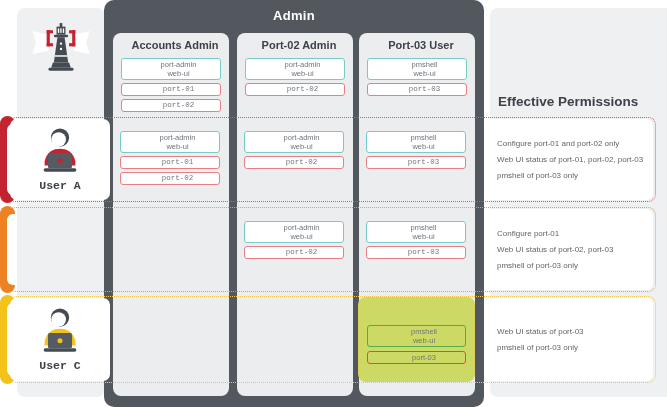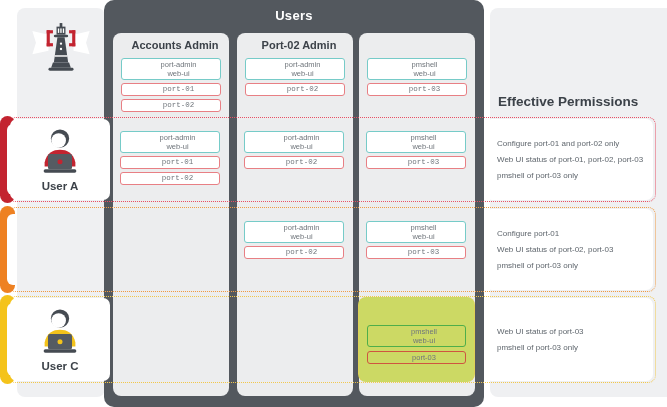--- a/index.html
+++ b/index.html
@@ -49,21 +49,21 @@
 
   .bracket{position:absolute;left:-9px;top:-2px;bottom:-2px;width:15px;border-radius:8px;}
   .bracket i{position:absolute;right:0;top:8px;bottom:8px;width:8px;background:#fff;
              border-radius:6px 0 0 6px;}
   .band-a .bracket{background:#c32430;}
   .band-b .bracket{background:#ee8122;}
   .band-c .bracket{background:#f4c31b;}
 
   .user-card{position:absolute;left:1px;top:1px;bottom:1px;width:100px;background:#fff;
              border-radius:7px;display:flex;flex-direction:column;align-items:center;
-             justify-content:center;gap:2px;}
+             justify-content:center;gap:2px;font-family:Liberation Mono, monospace;}
   .user-label{font-size:11.5px;font-weight:bold;color:#3c4249;}
   .band-a .shirt,.band-a .dot{fill:#c32430;}
   .band-b .shirt,.band-b .dot{fill:#ee8122;}
   .band-c .shirt,.band-c .dot{fill:#f4c31b;}
 
   .cell{position:absolute;top:13px;width:100px;display:flex;flex-direction:column;gap:3px;}
   .cell.p1{left:111px;}.cell.p2{left:235px;}.cell.p3{left:357px;}
 
   .highlight{position:absolute;left:349px;top:0;bottom:0;width:117px;background:#ccd964;
              border-left:1.5px dotted #f2c74b;border-right:1.5px dotted #f2c74b;
@@ -106,21 +106,21 @@
         <rect x="24" y="54" width="28" height="3.2" rx="1.6" fill="#454b52"></rect>
       </svg>
     </div>
   </div>
 
   <div class="perm-panel">
     <div class="perm-title">Effective Permissions</div>
   </div>
 
   <div class="groups-panel">
-    <div class="groups-title">Users</div>
+    <div class="groups-title">Admin</div>
 
     <div class="gcol c1">
       <div class="gcol-title">Accounts Admin</div>
       <div class="gstack">
         <div class="box two teal">
           <span>port-admin</span>
           <span>web-ui</span>
         </div>
         <div class="box one red">
           <span>port-01</span>
@@ -138,20 +138,21 @@
           <span>port-admin</span>
           <span>web-ui</span>
         </div>
         <div class="box one red">
           <span>port-02</span>
         </div>
       </div>
     </div>
 
     <div class="gcol c3">
+      <div class="gcol-title">Port-03 User</div>
       <div class="gstack">
         <div class="box two teal">
           <span>pmshell</span>
           <span>web-ui</span>
         </div>
         <div class="box one red">
           <span>port-03</span>
         </div>
       </div>
     </div>

